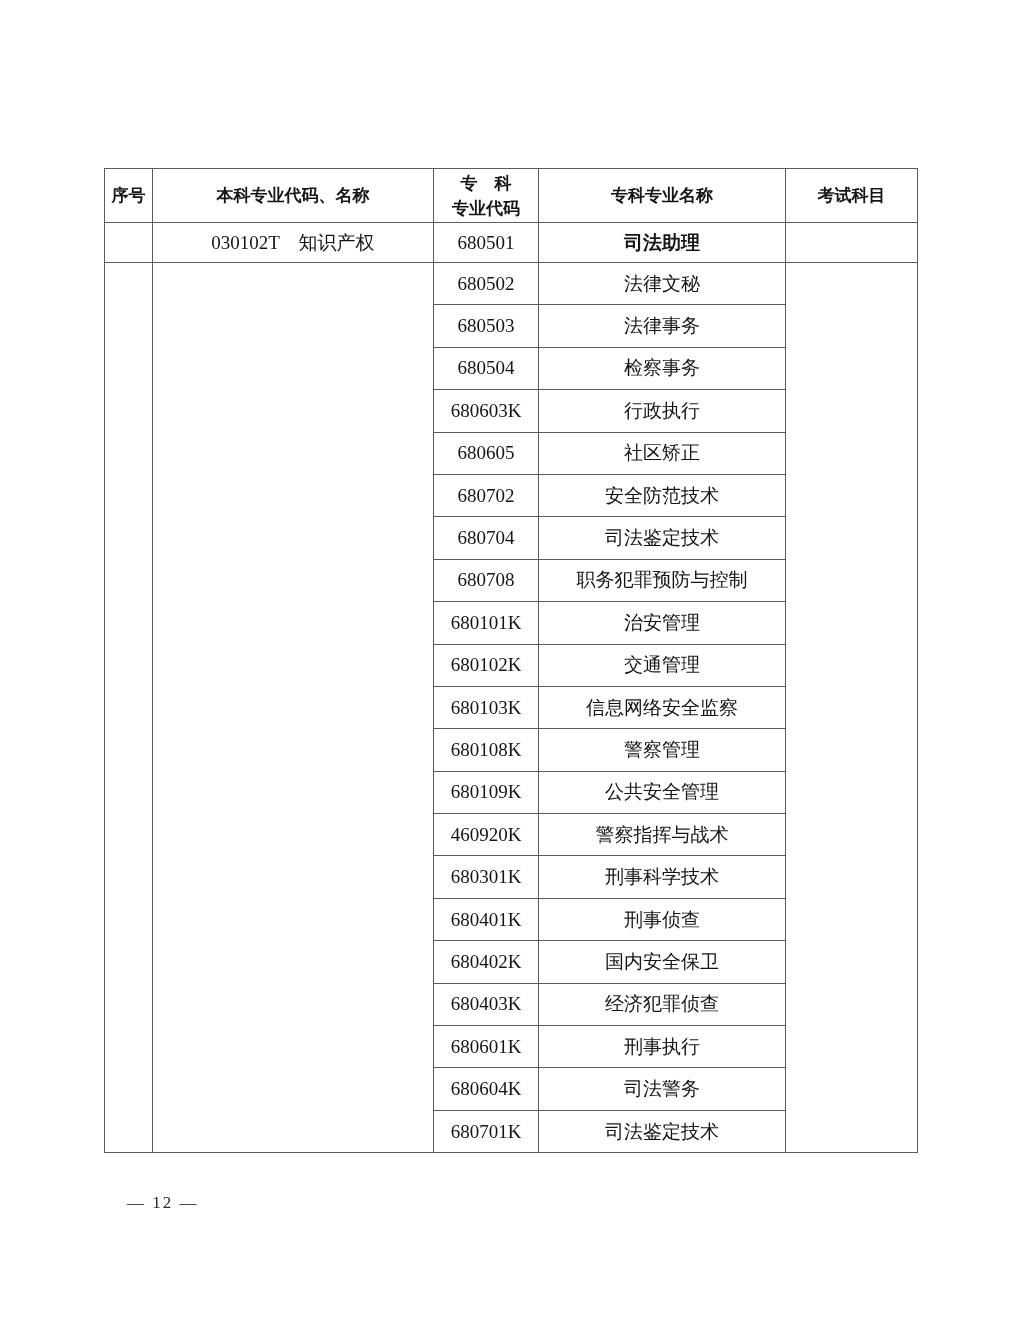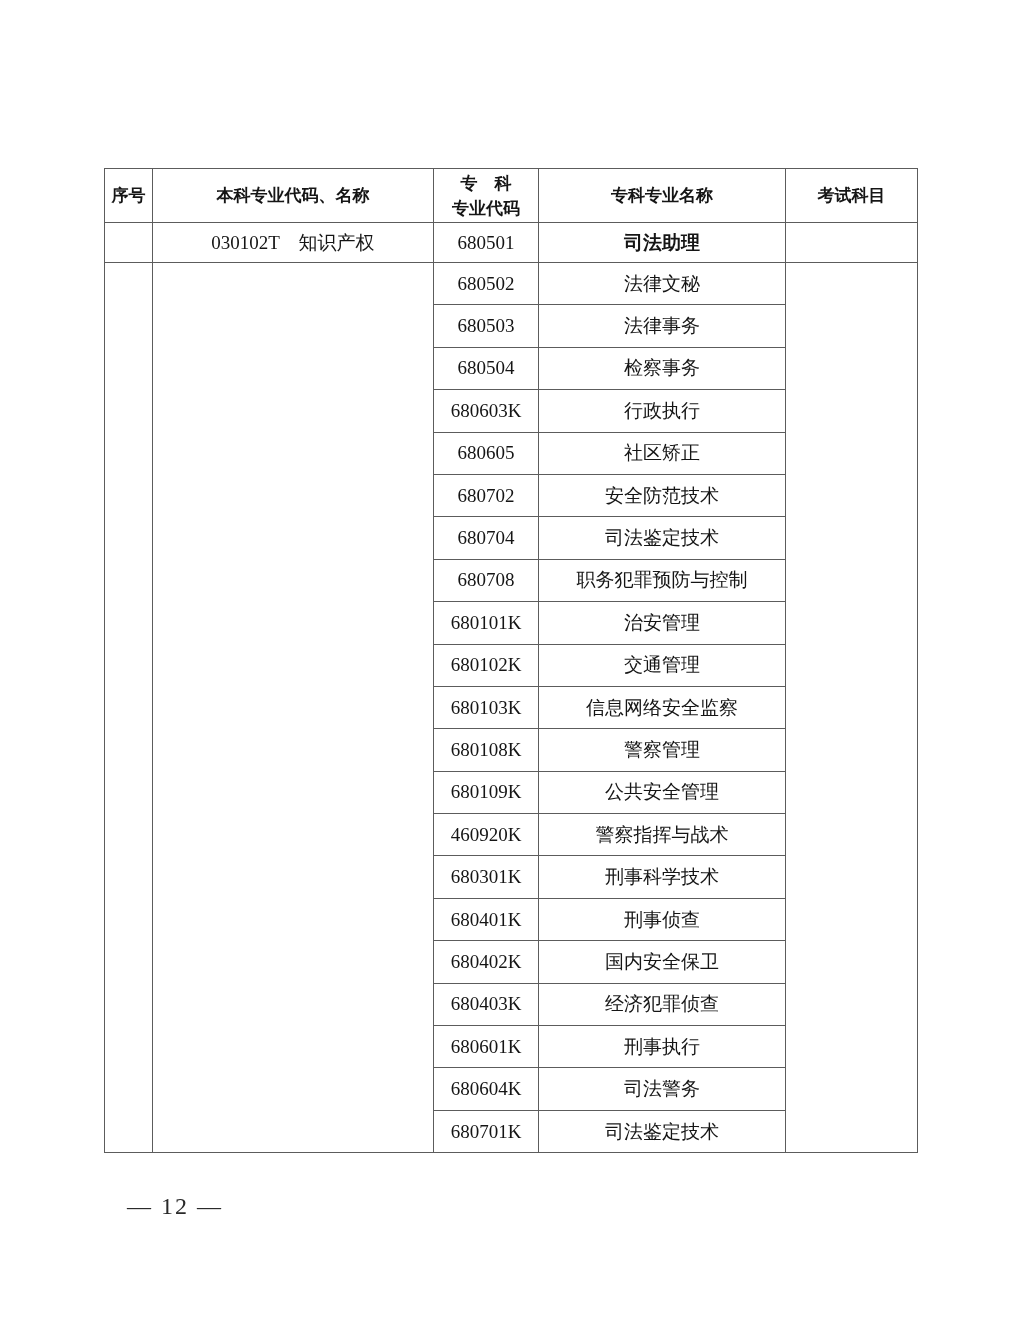--- a/index.html
+++ b/index.html
@@ -54,21 +54,21 @@
   td.cell-name-left {
     text-align: left;
     padding-left: 6px;
     font-weight: bold;
   }
   .page-number {
     position: absolute;
     left: 127px;
     top: 1193px;
     font-family: "Liberation Serif", "DejaVu Serif", serif;
-    font-size: 24px;
+    font-size: 17px;
     color: #2a2a2a;
     letter-spacing: 2px;
     white-space: pre;
   }
 </style>
 </head>
 <body>
 
 <div class="page">
 

